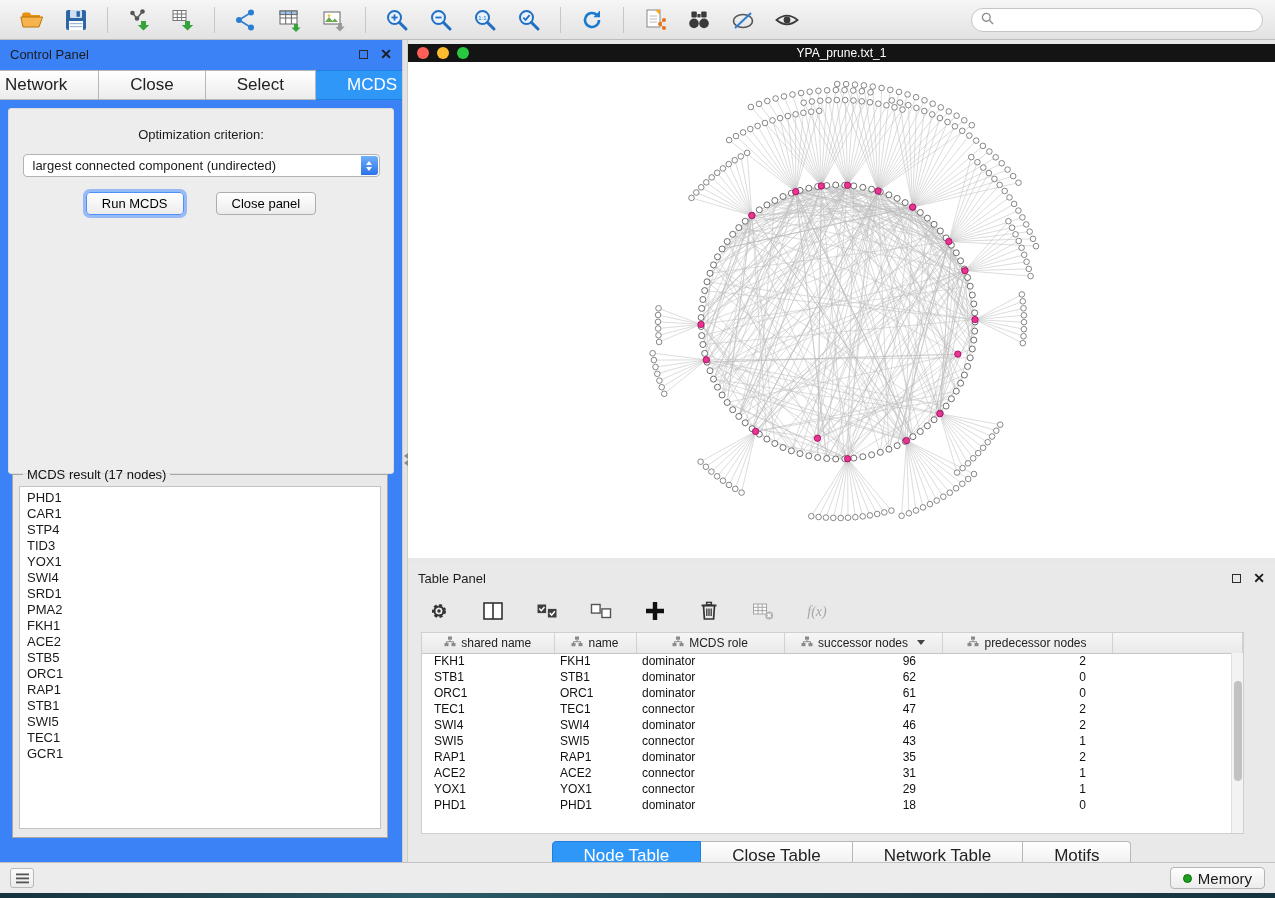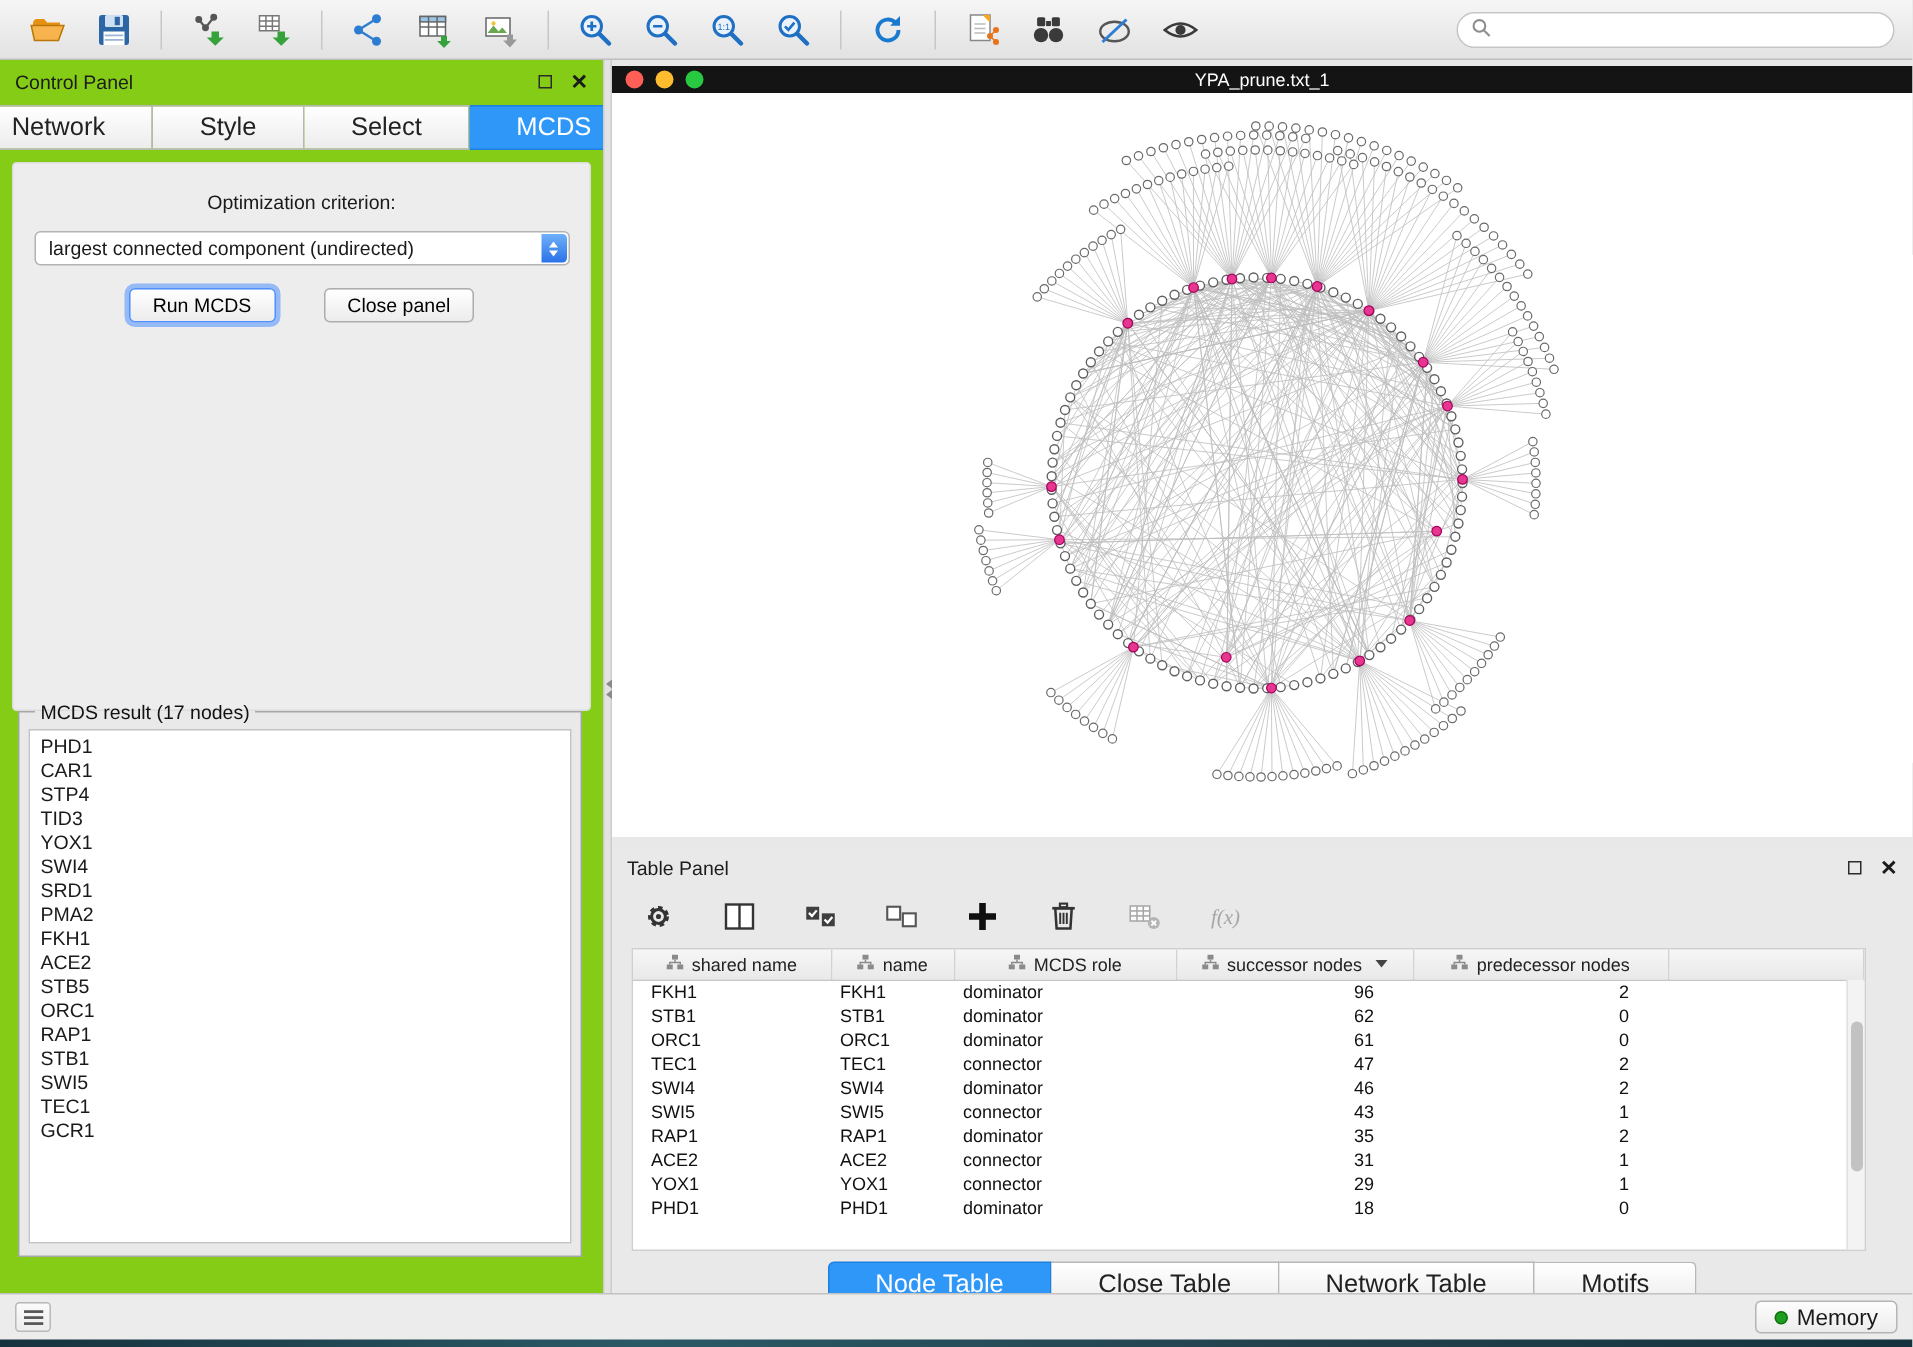--- a/index.html
+++ b/index.html
@@ -14,21 +14,21 @@
   .tb-btn svg { display:block; }
   .tb-sep { width:1px; height:26px; background:#c7c7c7; margin:0 7px; }
   #search-box { margin-left:auto; width:292px; height:24px; background:#fff;
     border:1px solid #c6c6c6; border-radius:12px; display:flex; align-items:center; padding:0 9px; gap:6px; }
   #search-box input { border:none; outline:none; flex:1; font-size:12px; font-family:"Liberation Sans",sans-serif; background:transparent; }
 
   
   #workspace { position:absolute; top:40px; left:0; right:0; bottom:36px; }
 
   
-  #control-panel { position:absolute; left:0; top:0; width:402px; bottom:0; background:#84cc16; }
+  #control-panel { position:absolute; left:0; top:0; width:402px; bottom:0; background:#3b82f6; }
   .panel-header { height:28px; display:flex; align-items:center; padding:0 10px; font-size:13px; color:#1c1c1c; }
   .win-btns { margin-left:auto; display:flex; gap:12px; align-items:center; }
   .float-box { width:9px; height:9px; border:1.5px solid #2b2b2b; display:inline-block; }
   .close-x { font-size:14px; font-weight:bold; color:#1b1b1b; line-height:1; }
 
   #cp-tabs { display:flex; justify-content:center; margin-top:2px; }
   .seg-tab { font-size:17px; padding:4px 31px; background:linear-gradient(#ffffff,#ececec);
     border:1px solid #b7b7b7; border-left:none; color:#222; cursor:default; }
   .seg-tab:first-child { border-left:1px solid #b7b7b7; border-radius:4px 0 0 4px; }
   .seg-tab:last-child { border-radius:0 4px 4px 0; }
@@ -265,21 +265,21 @@
   <div id="control-panel">
     <div class="panel-header">
       <span>Control Panel</span>
       <span class="win-btns">
         <span class="float-box"></span>
         <span class="close-x">✕</span>
       </span>
     </div>
     <div id="cp-tabs">
         <div class="seg-tab">Network</div>
-        <div class="seg-tab">Style</div>
+        <div class="seg-tab">Close</div>
         <div class="seg-tab">Select</div>
         <div class="seg-tab active">MCDS</div>
       </div>
     <div id="cp-content">
       <div id="opt-label">Optimization criterion:</div>
       <div id="criterion">
         <span>largest connected component (undirected)</span>
         <span class="spin">
             <span class="chev-up"></span>
             <span class="chev-dn"></span>

